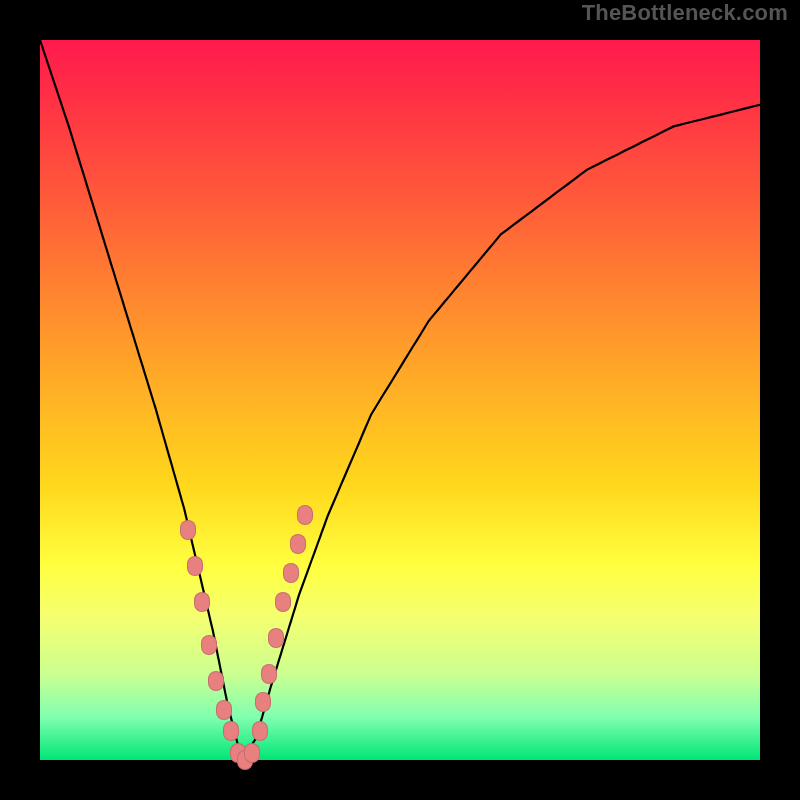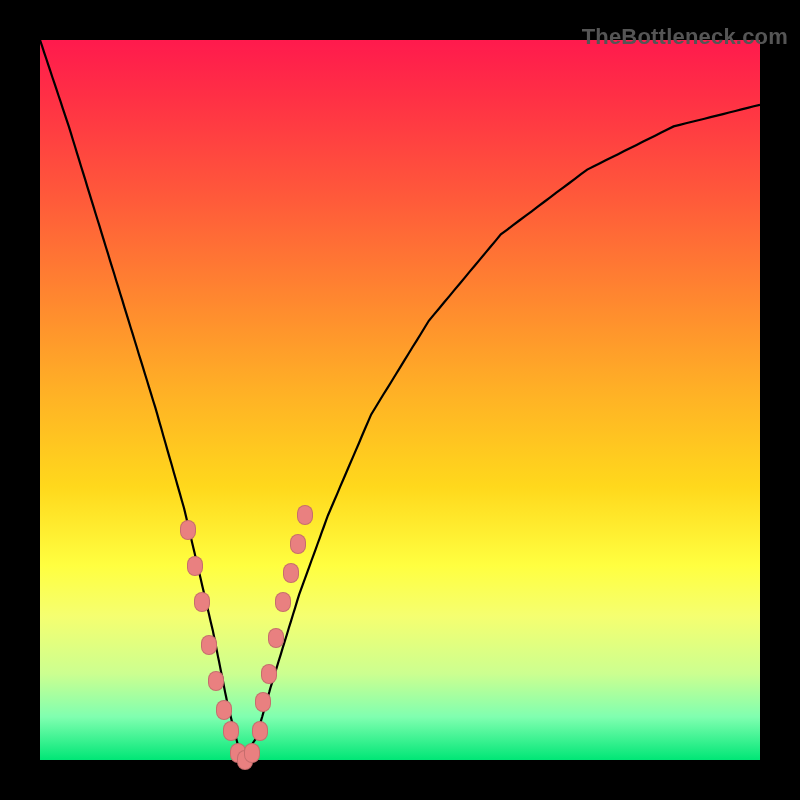--- a/index.html
+++ b/index.html
@@ -22,21 +22,21 @@
       #f5ff70 80%,
       #ccff90 88%,
       #80ffb0 94%,
       #00e676 100%);
   }
   .curve-layer {
     position: absolute; inset: 0; pointer-events: none;
   }
   .watermark {
     position: absolute;
-    top: 24px; right: 12px;
+    top: 0; right: 12px;
     color: #555;
     font-family: Arial, Helvetica, sans-serif;
     font-size: 22px;
     font-weight: 600;
     letter-spacing: 0.2px;
     user-select: none;
   }
   .dot {
     position: absolute;
     width: 16px; height: 20px;

